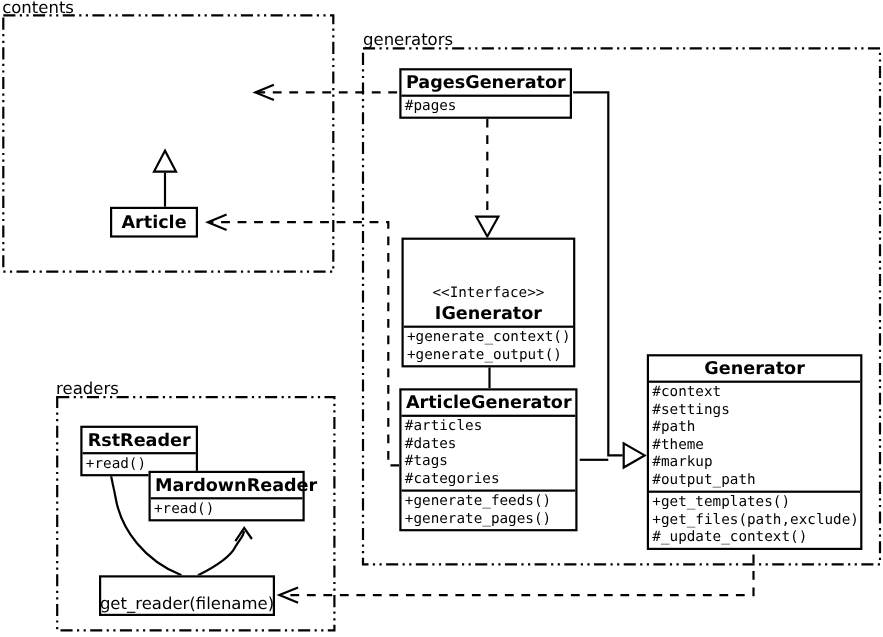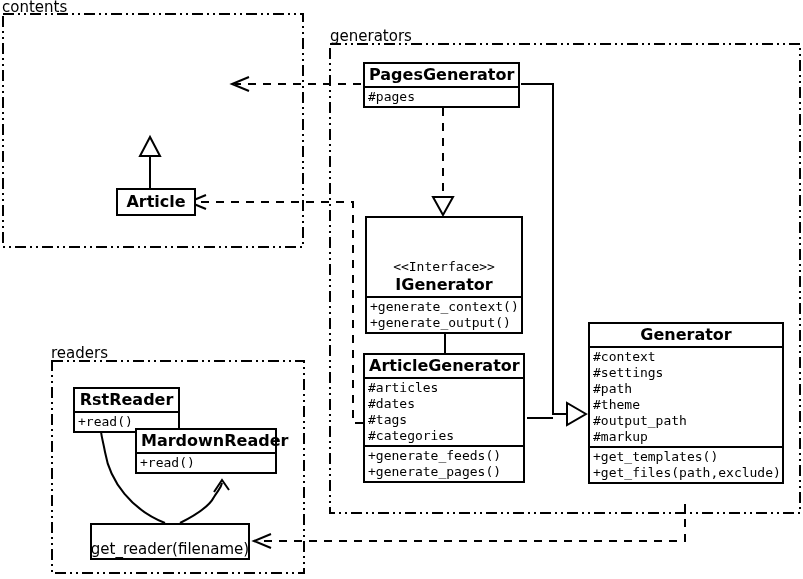--- a/index.html
+++ b/index.html
@@ -93,21 +93,21 @@
       <path d="M180,523 C198,514 210,505 214,497 C219,489 221,488 222,483" fill="none" stroke="#000" stroke-width="2"></path>
       <path d="M214,492 L222,480 L229,490" fill="none" stroke="#000" stroke-width="2"></path>
     </g>
   </svg>
 
   <div class="pkg-label" style="left:2px;top:-1px;">contents</div>
   <div class="pkg-label" style="left:330px;top:28px;">generators</div>
   <div class="pkg-label" style="left:51px;top:345px;">readers</div>
 
 
-  <div class="uml-class" style="left:116px;top:188px;width:80px;">
+  <div class="uml-class" style="left:100px;top:188px;width:80px;">
     <div class="uml-title pad2">Article</div>
   </div>
 
   <div class="uml-class" style="left:363px;top:62px;width:157px;">
     <div class="uml-title">PagesGenerator</div>
     <div class="compartment">
         <div class="member">#pages</div>
       </div>
   </div>
 
@@ -136,26 +136,27 @@
       </div>
   </div>
 
   <div class="uml-class" style="left:588px;top:322px;width:196px;">
     <div class="uml-title">Generator</div>
     <div class="compartment">
         <div class="member">#context</div>
         <div class="member">#settings</div>
         <div class="member">#path</div>
         <div class="member">#theme</div>
+        <div class="member">#markup</div>
         <div class="member">#output_path</div>
-        <div class="member">#markup</div>
       </div>
     <div class="compartment">
         <div class="member">+get_templates()</div>
         <div class="member">+get_files(path,exclude)</div>
+        <div class="member">#_update_context()</div>
       </div>
   </div>
 
   <div class="uml-class" style="left:73px;top:387px;width:107px;">
     <div class="uml-title">RstReader</div>
     <div class="compartment">
         <div class="member">+read()</div>
       </div>
   </div>
 

